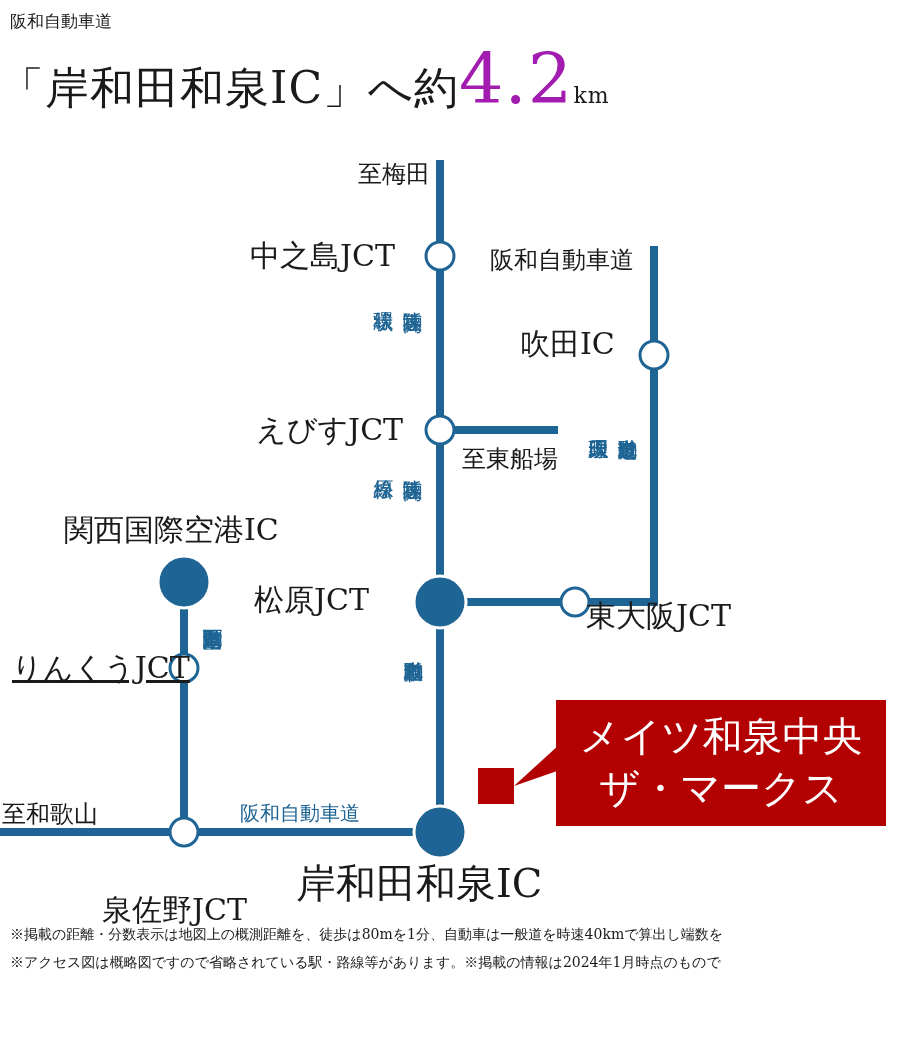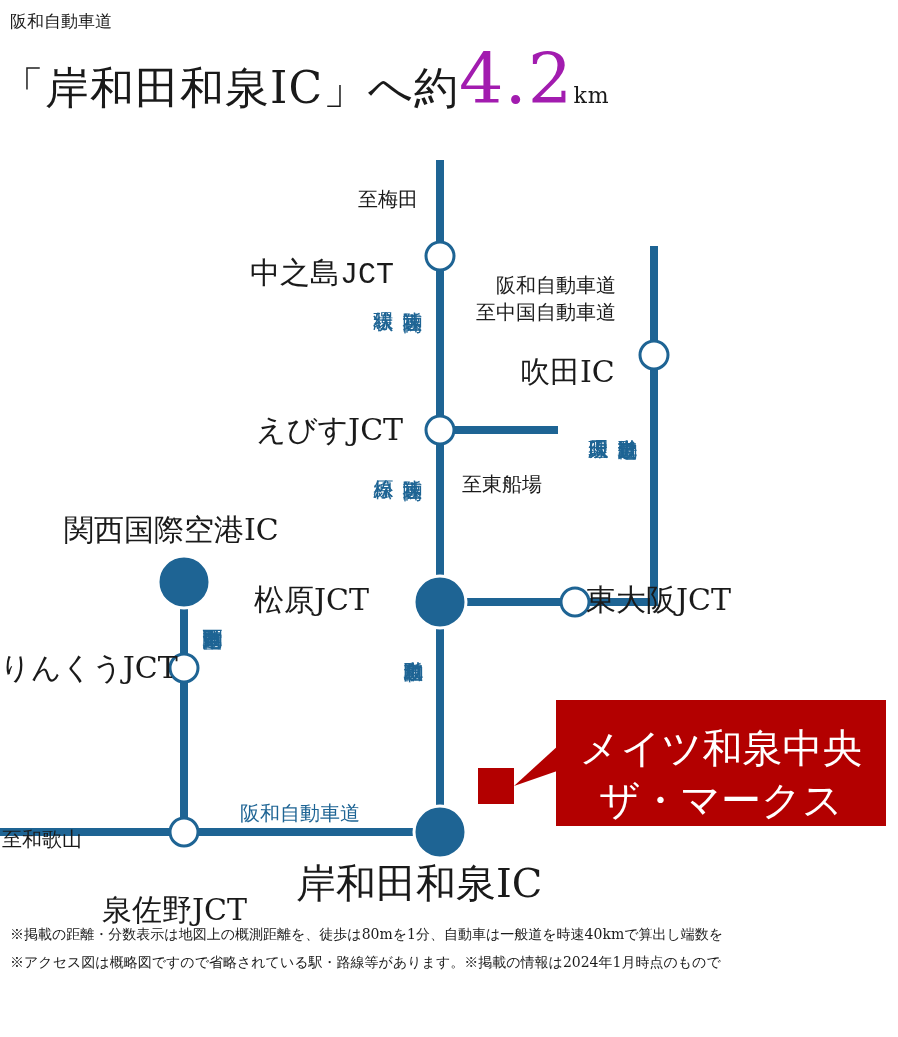--- a/index.html
+++ b/index.html
@@ -5,26 +5,26 @@
   html, body { margin: 0; padding: 0; background: #ffffff; }
   body { width: 898px; height: 1037px; position: relative; overflow: hidden;
          font-family: "DejaVu Serif", "Liberation Serif", serif; color: #1a1a1a; }
   .abs { position: absolute; white-space: nowrap; }
   .subtitle { left: 10px; top: 10px; font-size: 17px; }
   .headline { left: 0px; top: 38px; font-size: 44px; letter-spacing: 1px; }
   .headline .dist { color: #a21caf; font-size: 70px; }
   .headline .unit { font-size: 22px; }
   svg.map { position: absolute; left: 0; top: 0; }
   .lbl { font-size: 30px; }
-  .lbl-sm { font-size: 20px; margin-top: 28px; }
+  .lbl-sm { font-size: 24px; }
   .lbl-big { font-size: 40px; }
   .vert { writing-mode: vertical-rl; font-size: 20px; color: #1e6494; line-height: 1.05; letter-spacing: 0; }
   .blue { color: #1e6494; font-size: 20px; }
   .callout { left: 556px; top: 700px; width: 330px; height: 126px; background: #b30000;
-             color: #ffffff; font-size: 40px; text-align: center; line-height: 52px; padding-top: 22px; box-sizing: border-box; }
+             color: #ffffff; font-size: 40px; text-align: center; line-height: 52px; padding-top: 10px; box-sizing: border-box; }
   .callout div { white-space: nowrap; }
   .notes { left: 10px; top: 920px; font-size: 14px; line-height: 28px; }
 </style>
 </head>
 <body>
 
 <div class="abs subtitle">阪和自動車道</div>
 <div class="abs headline"><span>「岸和田和泉IC」へ約</span><span class="dist">4.2</span><span class="unit">km</span></div>
 
 <svg class="map" width="898" height="1037">
@@ -56,32 +56,31 @@
     <circle cx="440" cy="832" r="26"></circle>
   </g>
 
   <rect x="478" y="768" width="36" height="36" fill="#b30000"></rect>
   <polygon points="514,786 560,744 560,770" fill="#b30000"></polygon>
 </svg>
 
 <div class="abs lbl-sm" style="left:358px; top:158px;">至梅田</div>
 <div class="abs lbl-sm" style="left:490px; top:244px; text-align:right;">
   <div style="padding-left:0;">阪和自動車道</div>
-  <div style="margin-left:-14px;">至中国自動車道</div>
 </div>
 <div class="abs lbl-sm" style="left:462px; top:443px;">至東船場</div>
 <div class="abs lbl-sm" style="left:2px; top:798px;">至和歌山</div>
 
-<div class="abs lbl" style="left:250px; top:253px;font-family:Liberation Mono, monospace;">中之島JCT</div>
-<div class="abs lbl" style="left:520px; top:352px;">吹田IC</div>
+<div class="abs lbl" style="left:250px; top:236px;">中之島JCT</div>
+<div class="abs lbl" style="left:520px; top:324px;">吹田IC</div>
 <div class="abs lbl" style="left:256px; top:410px;">えびすJCT</div>
 <div class="abs lbl" style="left:254px; top:580px;">松原JCT</div>
-<div class="abs lbl" style="left:586px; top:580px;">東大阪JCT</div>
+<div class="abs lbl" style="left:586px; top:596px;">東大阪JCT</div>
 <div class="abs lbl" style="left:64px; top:510px;">関西国際空港IC</div>
-<div class="abs lbl" style="left:0px; top:648px;">りんくうJCT</div>
+<div class="abs lbl" style="left:12px; top:648px;text-decoration:underline;">りんくうJCT</div>
 <div class="abs lbl" style="left:102px; top:858px;margin-top:32px;">泉佐野JCT</div>
 <div class="abs lbl-big" style="left:296px; top:856px;">岸和田和泉IC</div>
 
 <div class="abs vert" style="left:402px; top:296px;">阪神高速</div>
 <div class="abs vert" style="left:373px; top:296px;">環状線</div>
 <div class="abs vert" style="left:402px; top:464px;">阪神高速</div>
 <div class="abs vert" style="left:373px; top:464px;">松原線</div>
 <div class="abs vert" style="left:617px; top:424px;">近畿自動車道</div>
 <div class="abs vert" style="left:588px; top:424px;">天理吹田線</div>
 <div class="abs vert" style="left:202px; top:614px;">関西空港自動車道</div>

